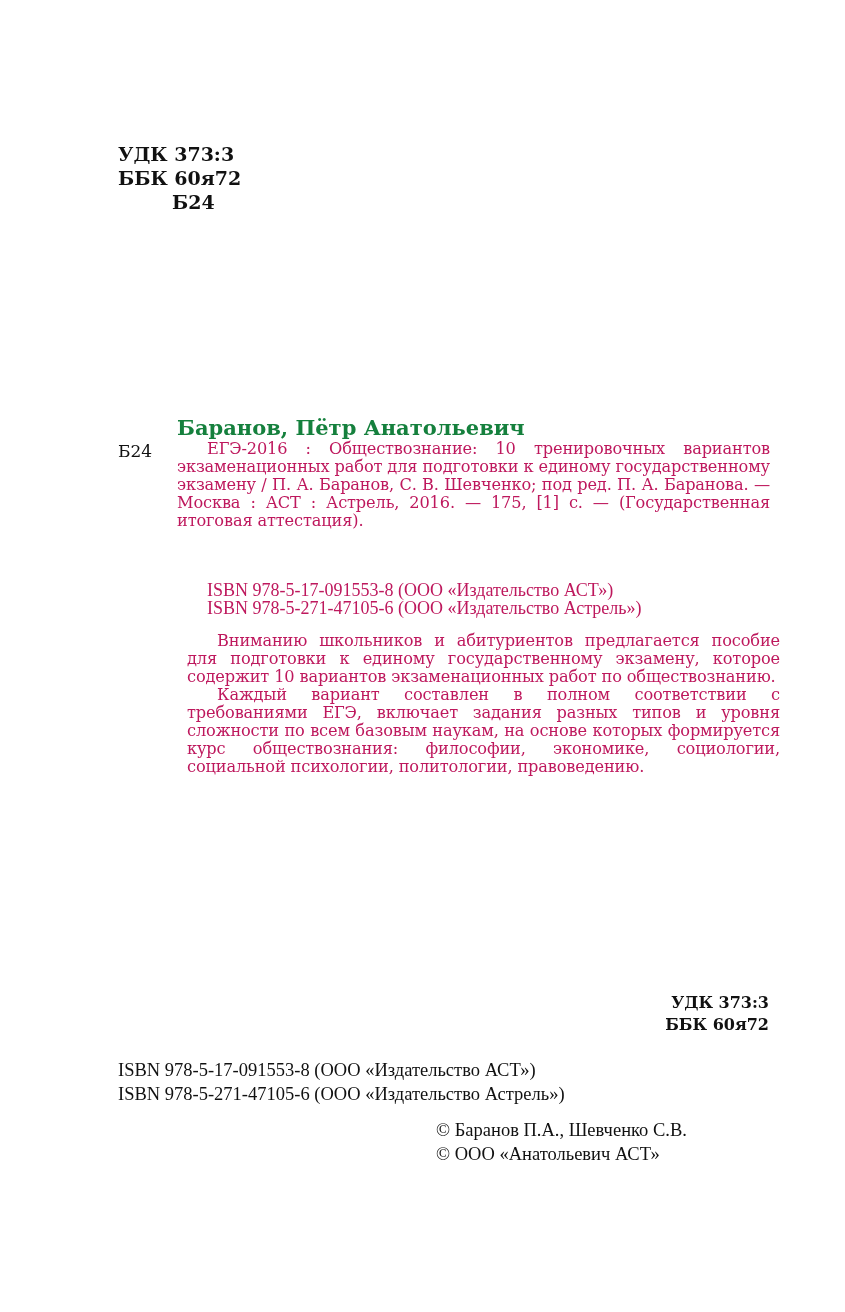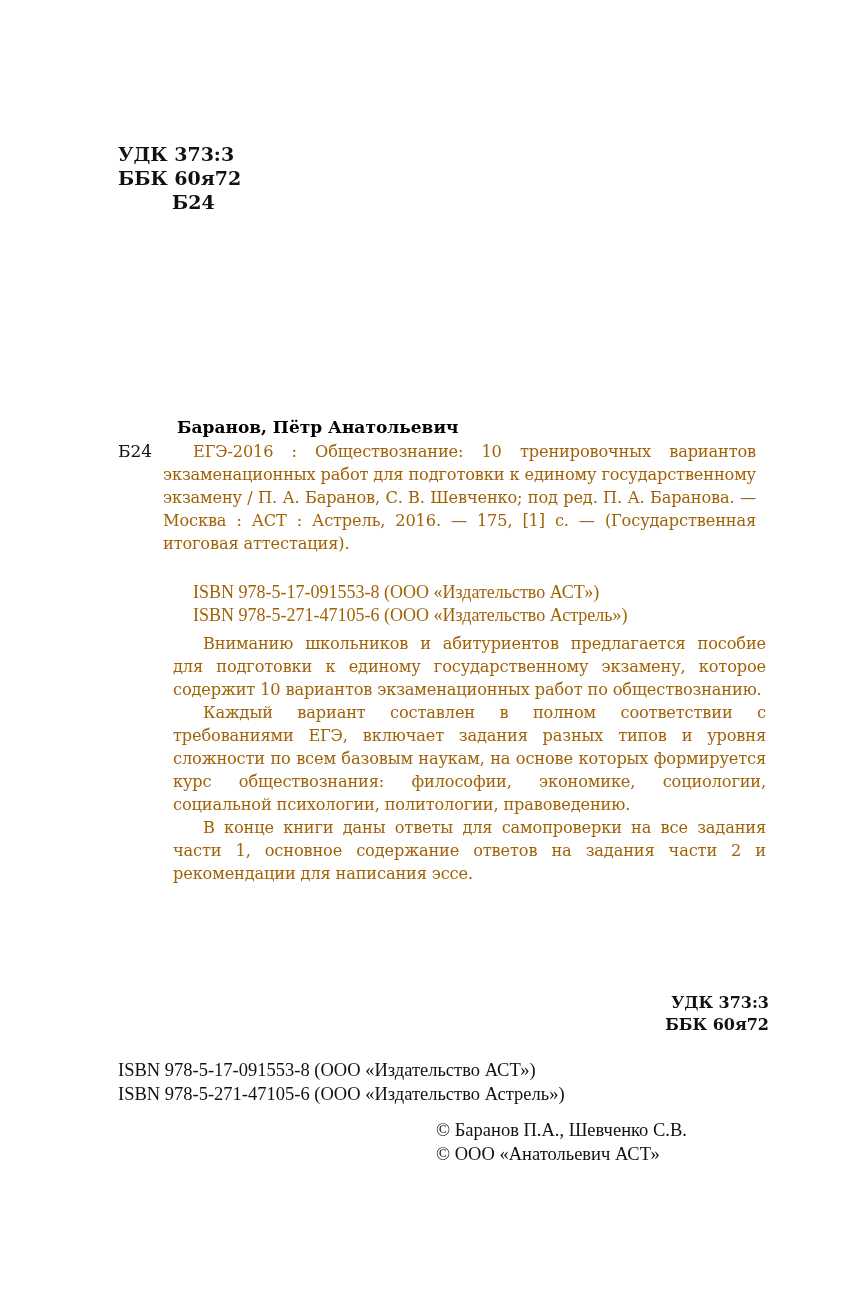--- a/index.html
+++ b/index.html
@@ -13,30 +13,30 @@
     position: absolute; left: 118px; top: 142px;
     font-family: "DejaVu Serif", serif; font-weight: bold;
     font-size: 19px; line-height: 24px; color: #111;
   }
   .classif .code { display: block; }
   .classif .code.indent { padding-left: 54px; }
 
   .author {
     position: absolute; left: 177px; top: 416px;
     font-family: "DejaVu Serif", serif; font-weight: bold;
-    font-size: 17px; line-height: 23px; color: #000000;
+    font-size: 21px; line-height: 23px; color: #15803d;
   }
   .shelf {
     position: absolute; left: 118px; top: 440px;
     font-family: "DejaVu Serif", serif; font-size: 17px; line-height: 23px; color: #111;
   }
   .block {
-    position: absolute; left: 163px; width: 593px;
+    position: absolute; left: 177px; width: 593px;
     font-family: "DejaVu Serif", serif;
-    font-size: 16.2px; line-height: 23px; color: #a16207;
+    font-size: 16.2px; line-height: 18px; color: #be185d;
     text-align: justify; letter-spacing: -0.15px;
   }
   .block p { margin: 0; text-indent: 30px; }
   .biblio { top: 440px; }
   .isbn-inner { top: 581px; }
   .isbn-inner p { text-indent: 0; padding-left: 30px; font-family: "Liberation Serif", serif; font-size: 18px; letter-spacing: 0; }
   .annotation { top: 632px; margin-left: 10px; }
   .classif-right {
     position: absolute; right: 76px; top: 992px; text-align: right;
     font-family: "DejaVu Serif", serif; font-weight: bold;
@@ -71,21 +71,20 @@
   </div>
 
   <div class="block isbn-inner">
     <p class="line">ISBN 978-5-17-091553-8 (ООО «Издательство АСТ»)</p>
     <p class="line">ISBN 978-5-271-47105-6 (ООО «Издательство Астрель»)</p>
   </div>
 
   <div class="block annotation">
     <p>Вниманию школьников и абитуриентов предлагается пособие для подготовки к единому государственному экзамену, которое содержит 10 вариантов экзаменационных работ по обществознанию.</p>
     <p>Каждый вариант составлен в полном соответствии с требованиями ЕГЭ, включает задания разных типов и уровня сложности по всем базовым наукам, на основе которых формируется курс обществознания: философии, экономике, социологии, социальной психологии, политологии, правоведению.</p>
-    <p>В конце книги даны ответы для самопроверки на все задания части 1, основное содержание ответов на задания части 2 и рекомендации для написания эссе.</p>
   </div>
 
   <div class="classif-right">
     <span class="line">УДК 373:3</span>
     <span class="line">ББК 60я72</span>
   </div>
 
   <div class="isbn-bottom">
     <span class="line">ISBN 978-5-17-091553-8 (ООО «Издательство АСТ»)</span>
     <span class="line">ISBN 978-5-271-47105-6 (ООО «Издательство Астрель»)</span>

